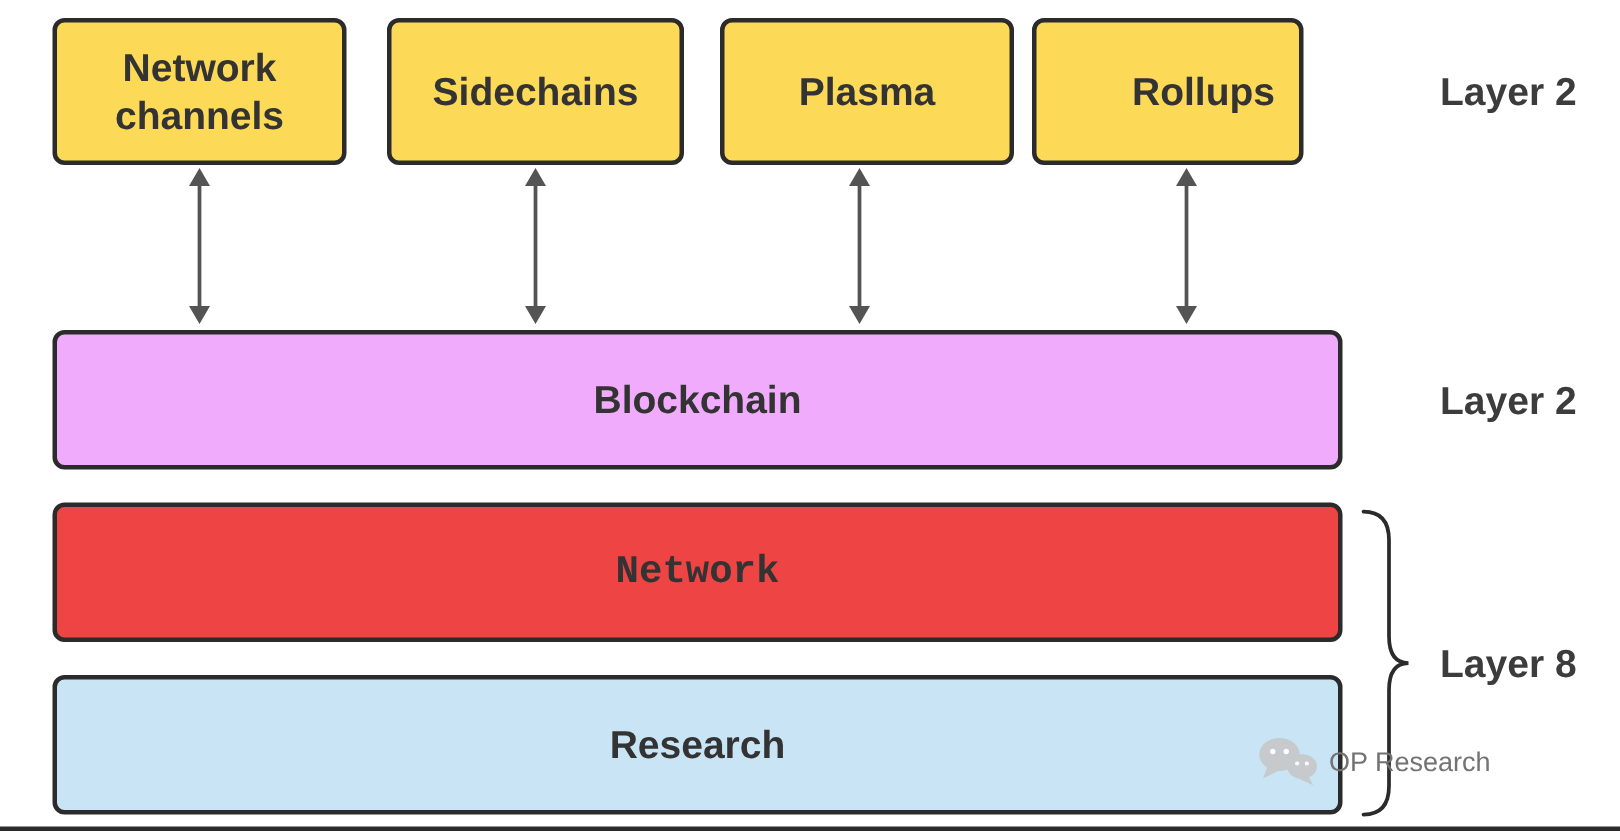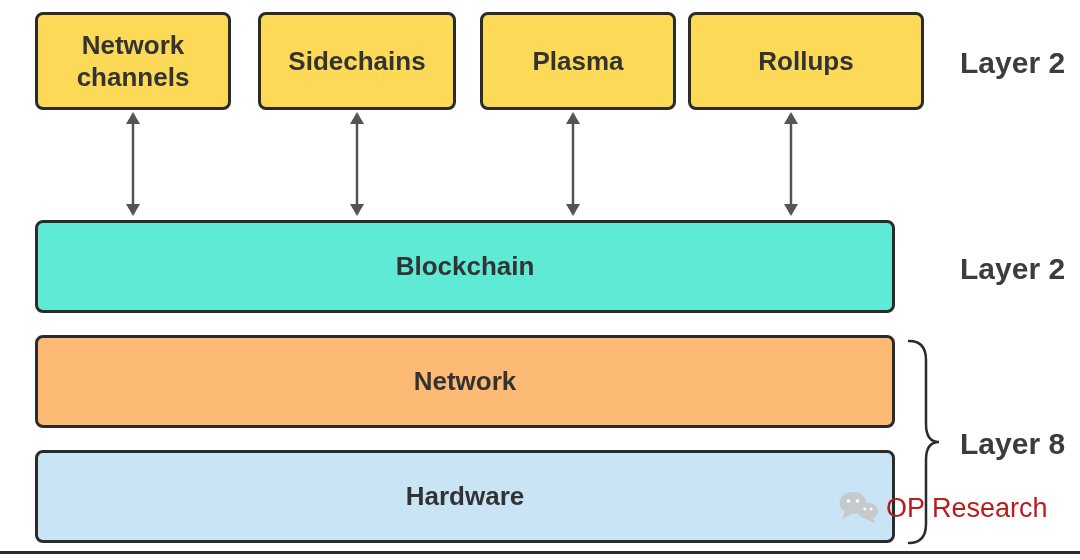--- a/index.html
+++ b/index.html
@@ -19,33 +19,33 @@
     display: flex;
     align-items: center;
     justify-content: center;
     text-align: center;
     font-weight: bold;
     font-size: 26px;
     color: #333333;
     line-height: 1.25;
   }
   .box-yellow { background: #fcd957; }
-  .box-pink   { background: #5eead4; }
-  .box-green  { background: #fdba74; }
+  .box-pink   { background: #f0abfc; }
+  .box-green  { background: #ef4444; font-family: Liberation Mono, monospace; }
   .box-blue   { background: #c9e4f5; }
 
   .l2-box { top: 12px; height: 98px; padding: 0 16px; }
 
   .wide-box { left: 35px; width: 860px; height: 93px; }
 
   .layer-label {
     position: absolute;
     left: 960px;
     font-weight: bold;
-    font-size: 30px;
+    font-size: 26px;
     color: #3c3c3c;
     white-space: nowrap;
   }
 
   .arrow {
     position: absolute;
     top: 112px;
   }
 
   .brace {
@@ -57,22 +57,22 @@
   .watermark {
     position: absolute;
     left: 838px;
     top: 490px;
     display: flex;
     align-items: center;
     gap: 6px;
     z-index: 5;
   }
   .watermark-text {
-    font-size: 27px;
-    color: #b91c1c;
+    font-size: 18px;
+    color: #737373;
     white-space: nowrap;
   }
 
   .bottom-rule {
     position: absolute;
     left: 0;
     top: 551px;
     width: 1080px;
     height: 3px;
     background: #2b2b2b;
@@ -85,21 +85,21 @@
 
   <div class="box box-yellow l2-box" style="left:35px; width:196px;">
     <span>Network channels</span>
   </div>
   <div class="box box-yellow l2-box" style="left:258px; width:198px;">
     <span>Sidechains</span>
   </div>
   <div class="box box-yellow l2-box" style="left:480px; width:196px;">
     <span>Plasma</span>
   </div>
-  <div class="box box-yellow l2-box" style="left:688px; width:236px;">
+  <div class="box box-yellow l2-box" style="left:688px; width:181px;justify-content:flex-end;">
     <span>Rollups</span>
   </div>
 
   <svg class="arrow" style="left:122px;" width="22" height="104" viewBox="0 0 22 104">
     <line x1="11" y1="10" x2="11" y2="94" stroke="#545454" stroke-width="2.5"></line>
     <polygon points="11,0 4,12 18,12" fill="#545454"></polygon>
     <polygon points="11,104 4,92 18,92" fill="#545454"></polygon>
   </svg>
   <svg class="arrow" style="left:346px;" width="22" height="104" viewBox="0 0 22 104">
     <line x1="11" y1="10" x2="11" y2="94" stroke="#545454" stroke-width="2.5"></line>
@@ -118,21 +118,21 @@
   </svg>
 
   <div class="box box-pink wide-box" style="top:220px;">
     <span>Blockchain</span>
   </div>
 
   <div class="box box-green wide-box" style="top:335px;">
     <span>Network</span>
   </div>
   <div class="box box-blue wide-box" style="top:450px;">
-    <span>Hardware</span>
+    <span>Research</span>
   </div>
 
   <svg class="brace" width="38" height="210" viewBox="0 0 38 210">
     <path d="M4,4 Q21,4 21,23 L21,87 Q21,105 34,105 Q21,105 21,123 L21,187 Q21,206 4,206" fill="none" stroke="#2b2b2b" stroke-width="2.5" stroke-linecap="round"></path>
   </svg>
 
   <div class="layer-label" style="top:46px;">Layer 2</div>
   <div class="layer-label" style="top:252px;">Layer 2</div>
   <div class="layer-label" style="top:427px;">Layer 8</div>
 

